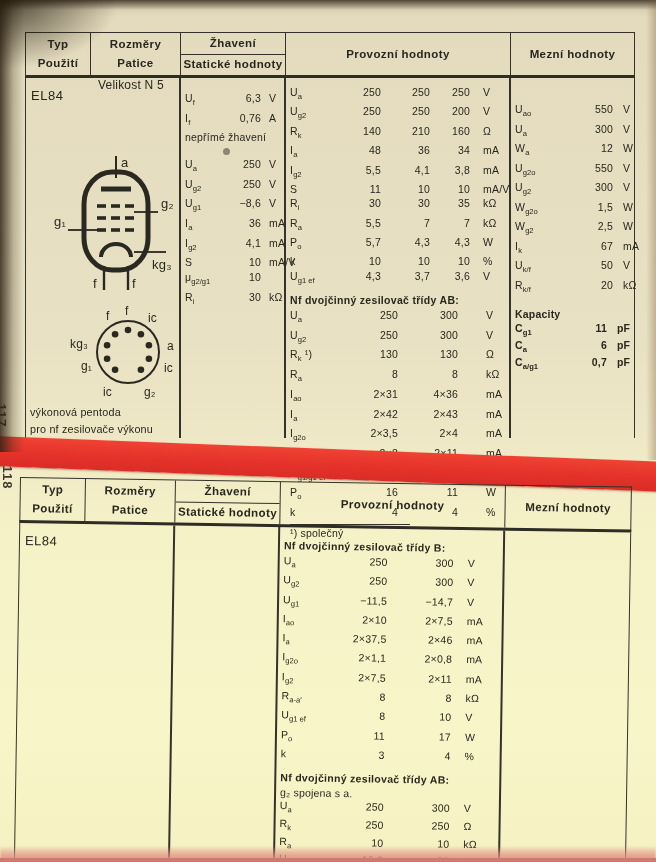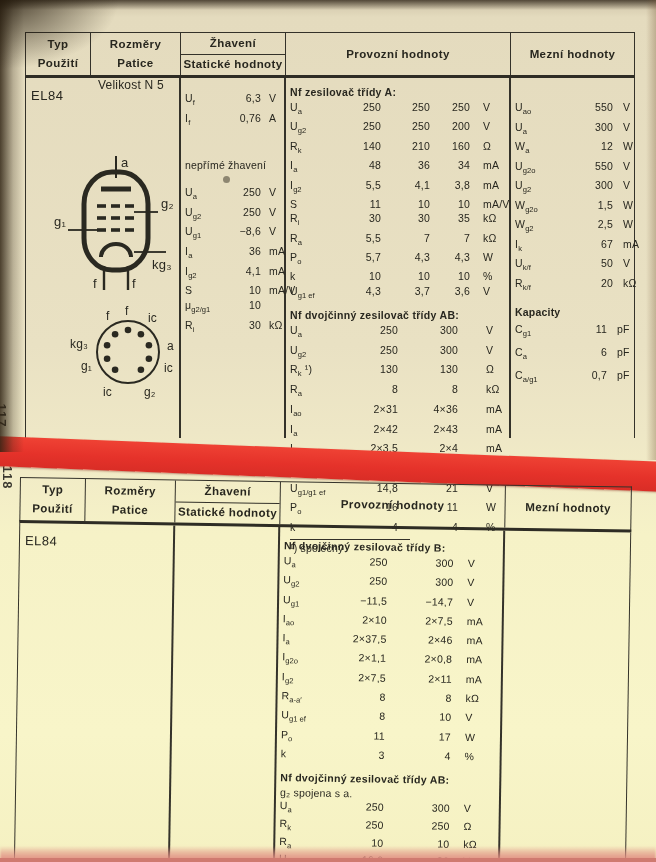--- a/index.html
+++ b/index.html
@@ -65,29 +65,29 @@
   .g3{grid-template-columns:44px 47px 49px 40px auto;line-height:14.3px;}
   .g3 .unit{padding-left:13px;}
   .g2t{grid-template-columns:58px 50px 60px auto;line-height:14.6px;}
   .g2t .unit{padding-left:28px;}
   .g2b{grid-template-columns:60px 44px 66px auto;line-height:15.2px;}
   .g2b .unit{padding-left:14px;}
   .g2c{grid-template-columns:60px 44px 66px auto;line-height:13.6px;}
   .g2c .unit{padding-left:14px;}
   .gl{grid-template-columns:52px 46px auto;line-height:14.4px;}
   .gl .unit{padding-left:10px;}
-  .gc{grid-template-columns:36px 56px auto;line-height:19px;}
+  .gc{grid-template-columns:36px 56px auto;line-height:12px;font-weight:bold;}
   .gc .unit{padding-left:10px;}
 
   .col-static{position:absolute;left:6px;top:0;width:98px;padding-top:13px;}
-  .heat-note{line-height:14.6px;margin-top:28px;}
+  .heat-note{line-height:14.6px;}
   .dot{width:7px;height:7px;border-radius:50%;background:#8d8671;margin:3px 0 2px 38px;}
 
   .col-oper{position:absolute;left:5px;top:0;width:216px;padding-top:7px;}
-  .col-limits{position:absolute;left:5px;top:8px;width:116px;padding-top:14px;}
+  .col-limits{position:absolute;left:5px;top:0;width:116px;padding-top:24px;}
 
   .sec-title{font-weight:bold;line-height:15px;white-space:nowrap;letter-spacing:.3px;}
   .sec-sub{line-height:14px;}
   .sec-gap{height:5px;}
   .foot{margin-top:4px;padding-top:2px;border-top:1.5px solid #34322a;width:120px;line-height:13px;}
   .foot-lim{margin-top:12px;padding-top:3px;border-top:1.5px solid #34322a;width:112px;line-height:13px;}
   .cap-title{font-weight:bold;margin-top:9px;line-height:16px;}
 
   .desc{position:absolute;left:4px;top:326px;line-height:16.5px;font-size:10.8px;white-space:nowrap;}
 
@@ -182,20 +182,24 @@
         <text class="svgtxt-s" x="61" y="15">f</text>
         <text class="svgtxt-s" x="84" y="22">ic</text>
         <text class="svgtxt-s" x="6" y="48">kg₃</text>
         <text class="svgtxt-s" x="103" y="50">a</text>
         <text class="svgtxt-s" x="17" y="70">g₁</text>
         <text class="svgtxt-s" x="100" y="72">ic</text>
         <text class="svgtxt-s" x="39" y="96">ic</text>
         <text class="svgtxt-s" x="80" y="96">g₂</text>
       </svg>
 
+      <div class="desc">
+        <div>výkonová pentoda</div>
+        <div>pro nf zesilovače výkonu</div>
+      </div>
 
       <div class="col-static" style="left:159px;">
         <div>
             <div class="trow gs">
               <span class="lbl">U<sub>f</sub></span>
               <span class="val">6,3</span>
               <span class="unit">V</span>
             </div>
             <div class="trow gs">
               <span class="lbl">I<sub>f</sub></span>
@@ -243,21 +247,20 @@
             </div>
             <div class="trow gs">
               <span class="lbl">R<sub>i</sub></span>
               <span class="val">30</span>
               <span class="unit">kΩ</span>
             </div>
           </div>
       </div>
 
       <div class="col-oper" style="left:264px;">
-        <div class="sec-title">Nf zesilovač třídy A:</div>
         <div>
             <div class="trow g3">
               <span class="lbl">U<sub>a</sub></span>
               <span class="val">250</span>
               <span class="val">250</span>
               <span class="val">250</span>
               <span class="unit">V</span>
             </div>
             <div class="trow g3">
               <span class="lbl">U<sub>g2</sub></span>

